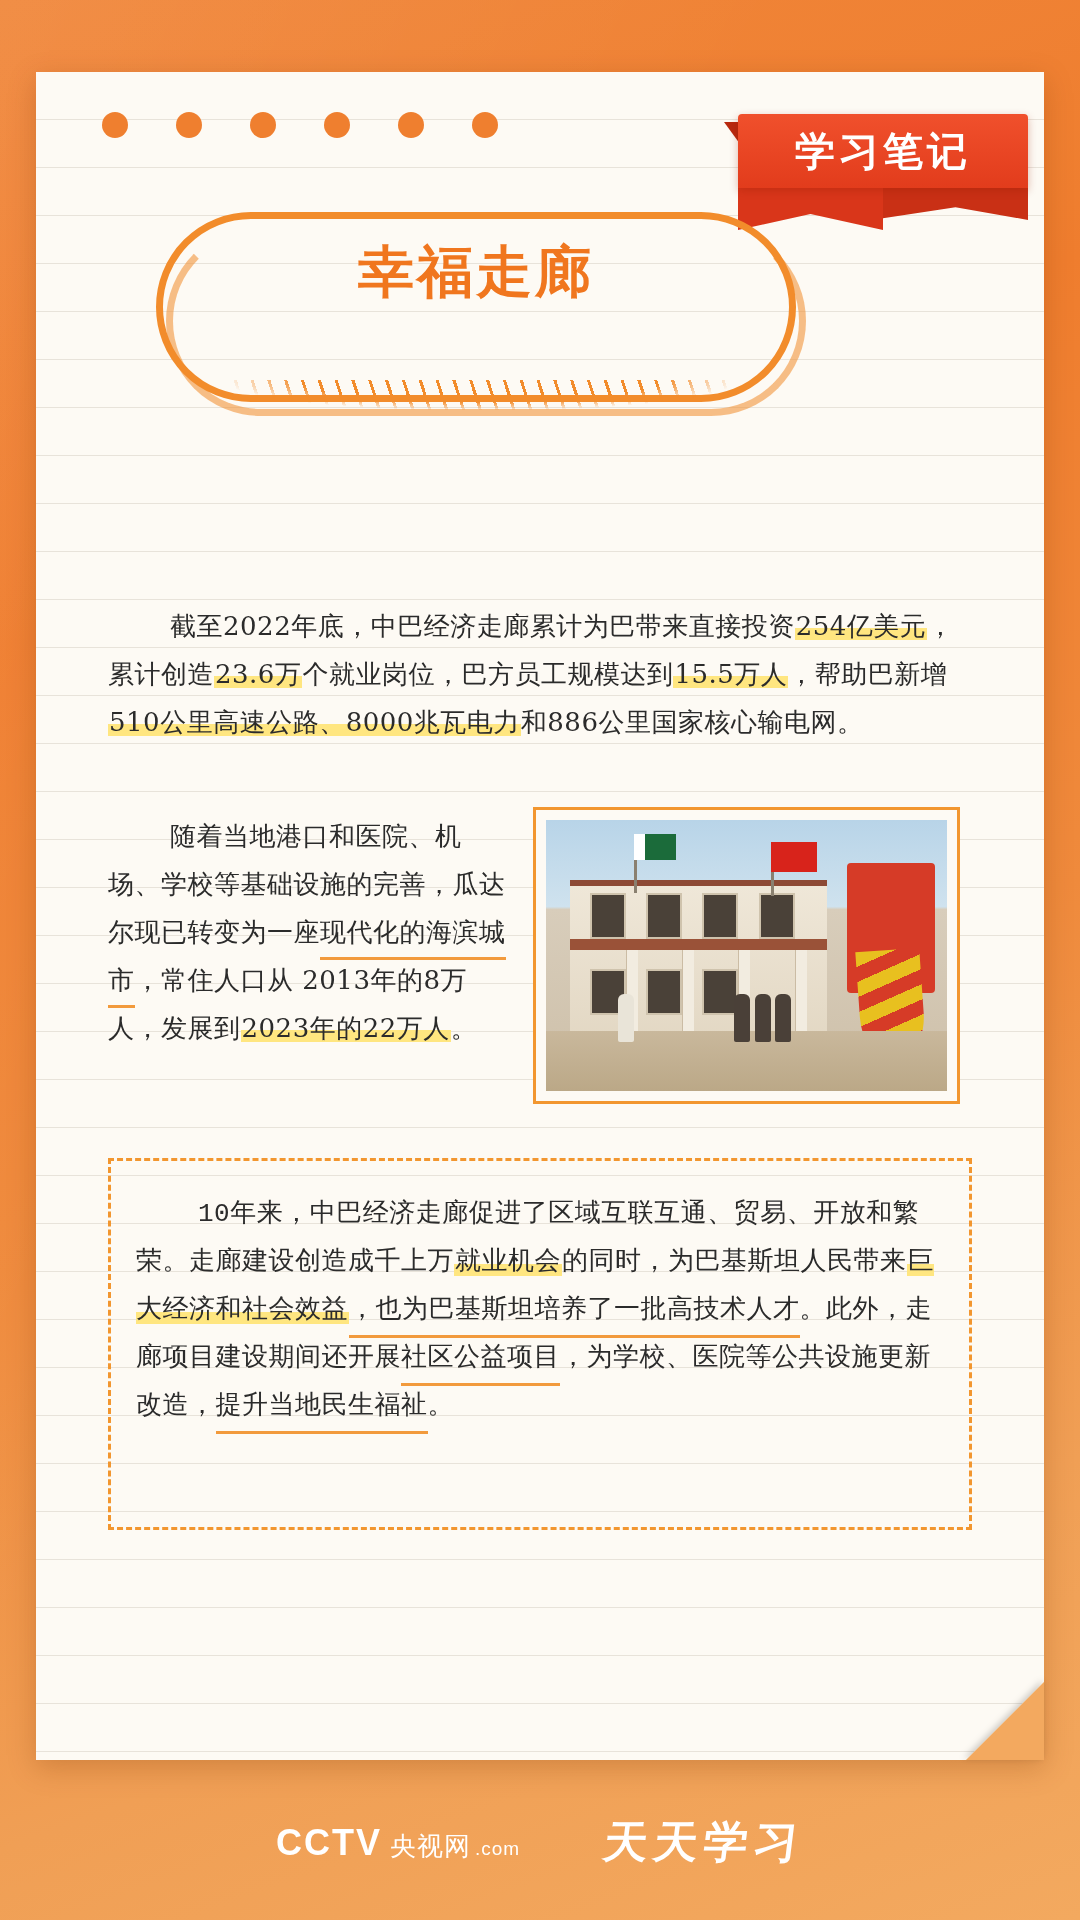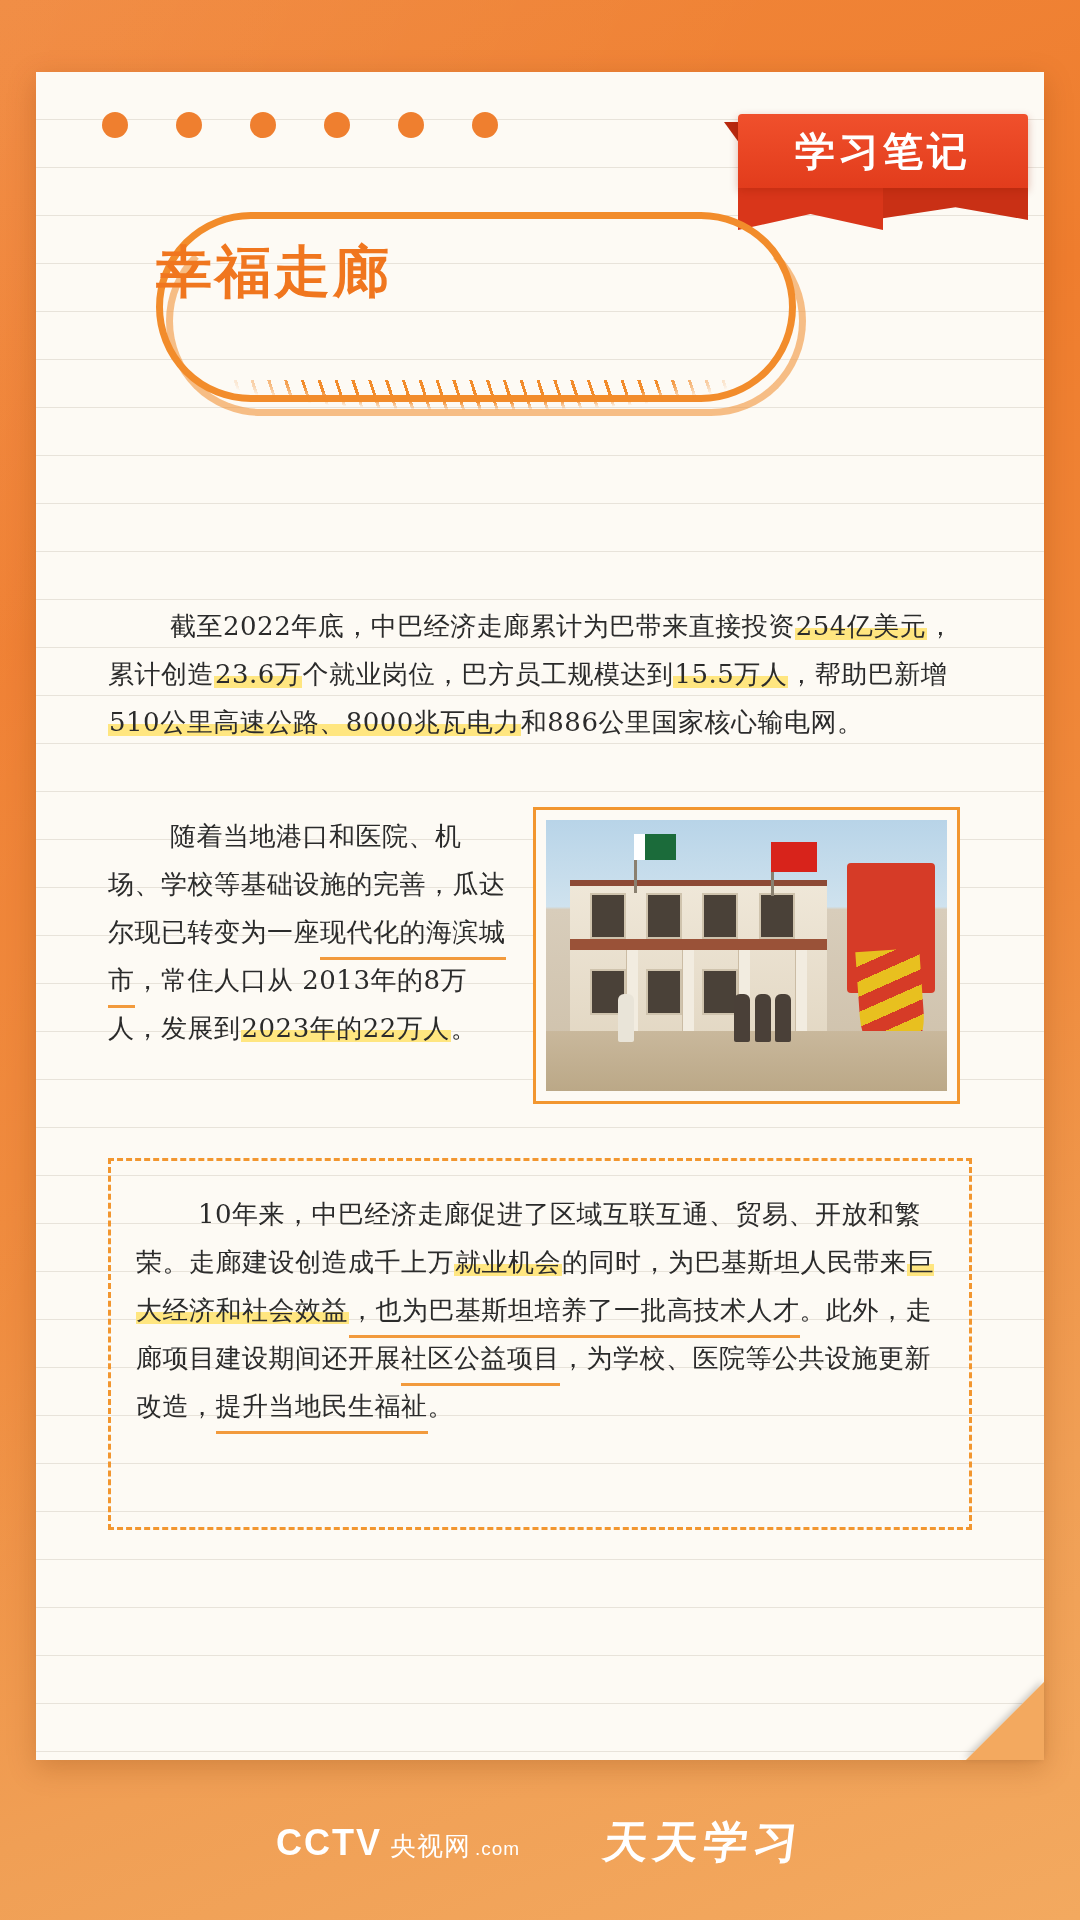--- a/index.html
+++ b/index.html
@@ -126,21 +126,21 @@
     background: repeating-linear-gradient(
       72deg,
       #f28c2b 0px, #f28c2b 3px,
       transparent 3px, transparent 16px
     );
     -webkit-mask-image: radial-gradient(ellipse 330px 40px at 50% 0%, #000 55%, transparent 78%);
             mask-image: radial-gradient(ellipse 330px 40px at 50% 0%, #000 55%, transparent 78%);
   }
   .title-text {
     position: absolute; left: 0; top: 26px; width: 640px;
-    text-align: left;
+    text-align: center;
     color: #f0761e;
     font-family: "DejaVu Serif", serif;
     font-weight: bold;
     line-height: 1.18;
   }
   .title-l1 { font-size: 56px; letter-spacing: 3px; }
   .title-l2 { font-size: 56px; letter-spacing: 3px; }
   .qmark {
     font-size: 62px; color: #f0761e; font-weight: bold;
     display: inline-block; transform: translateY(6px);
@@ -233,21 +233,21 @@
   }
   .ph-person.dark { background: #4a4038; }
 
   
   .dash-box {
     position: absolute; left: 72px; top: 1086px;
     width: 864px; height: 372px;
     border: 3px dashed #f2962f;
   }
   #para3 {
-    left: 100px; top: 1118px; width: 812px;
+    left: 100px; top: 1118px; width: 812px; font-family: Liberation Mono, monospace;
   }
 
   
   .footer {
     position: absolute; left: 0; bottom: 48px; width: 100%;
     display: flex; align-items: center; justify-content: center; gap: 84px;
   }
   .cctv-logo {
     display: flex; align-items: baseline; color: #ffffff;
     font-family: "Liberation Sans", sans-serif;

